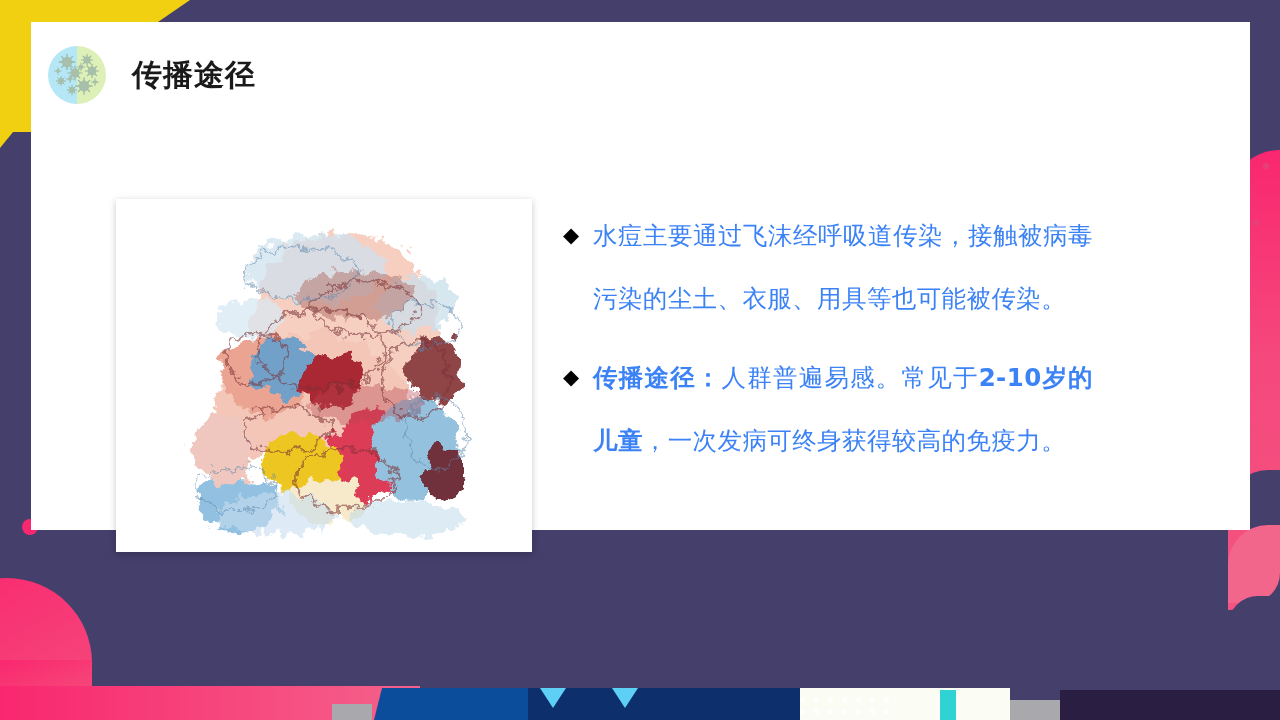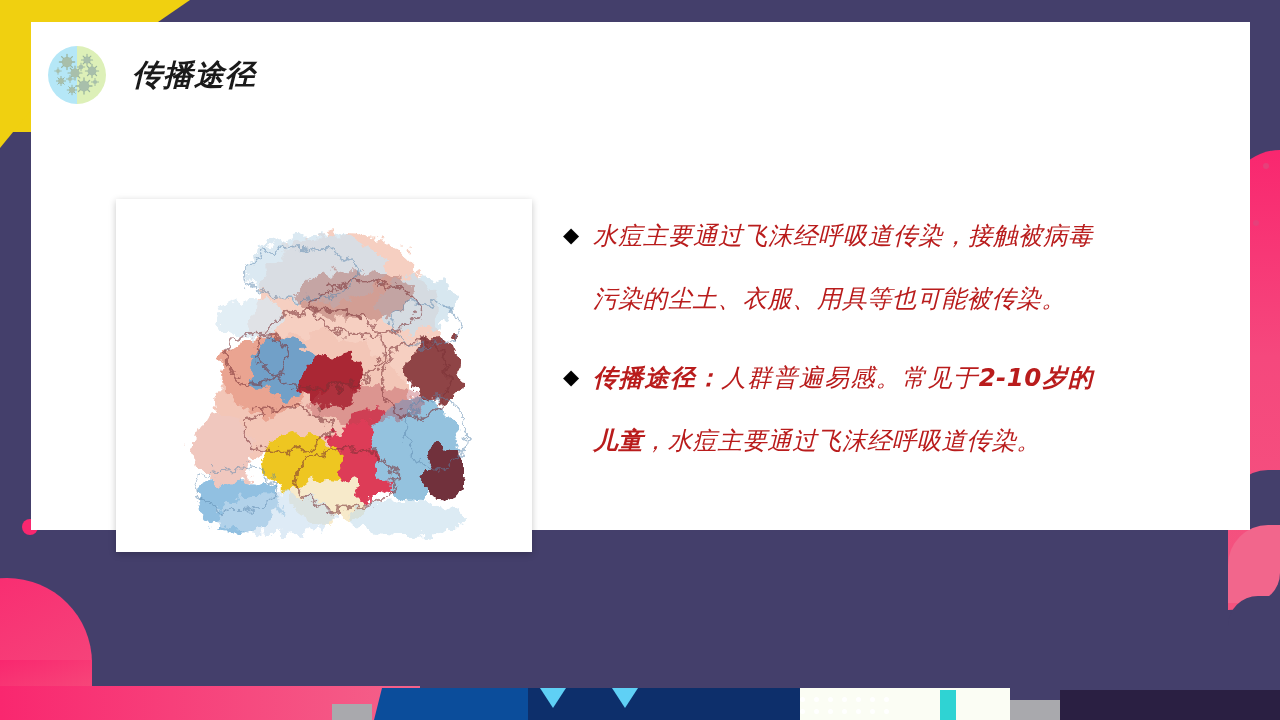--- a/index.html
+++ b/index.html
@@ -234,21 +234,20 @@
     background: #e6407a;
   }
 
   
   .card {
     position: absolute;
     left: 31px; top: 22px;
     width: 1219px; height: 508px;
     background: #ffffff;
     z-index: 5;
-    font-style: italic;
   }
 
   
   .header {
     position: absolute;
     left: 17px; top: 24px;
     display: flex;
     align-items: center;
     gap: 26px;
   }
@@ -320,21 +319,21 @@
     flex: 0 0 auto;
     width: 30px;
     font-size: 21px;
     line-height: 63px;
     color: #000000;
   }
   .bullet-text {
     flex: 1 1 auto;
     font-size: 24.5px;
     line-height: 63px;
-    color: #b91c1c;
+    color: #3b82f6;
     text-align: justify;
     text-justify: inter-ideograph;
     letter-spacing: 0.4px;
   }
   .bullet-text .b {
     font-weight: bold;
   }
 
   :root {
     --yellow: #f0d010;
@@ -602,21 +601,21 @@
         <div class="bullet">
           <div class="bullet-marker">◆</div>
           <div class="bullet-text">
             <span>水痘主要通过飞沫经呼吸道传染，接触被病毒污染的尘土、衣服、用具等也可能被传染。</span>
           </div>
         </div>
 
         <div class="bullet">
           <div class="bullet-marker">◆</div>
           <div class="bullet-text">
-            <span class="b">传播途径：</span><span>人群普遍易感。常见于</span><span class="b">2-10岁的儿童</span><span>，水痘主要通过飞沫经呼吸道传染。</span>
+            <span class="b">传播途径：</span><span>人群普遍易感。常见于</span><span class="b">2-10岁的儿童</span><span>，一次发病可终身获得较高的免疫力。</span>
           </div>
         </div>
 
       </div>
 
     </div>
   </div>
 </div>
 
 </body></html>

